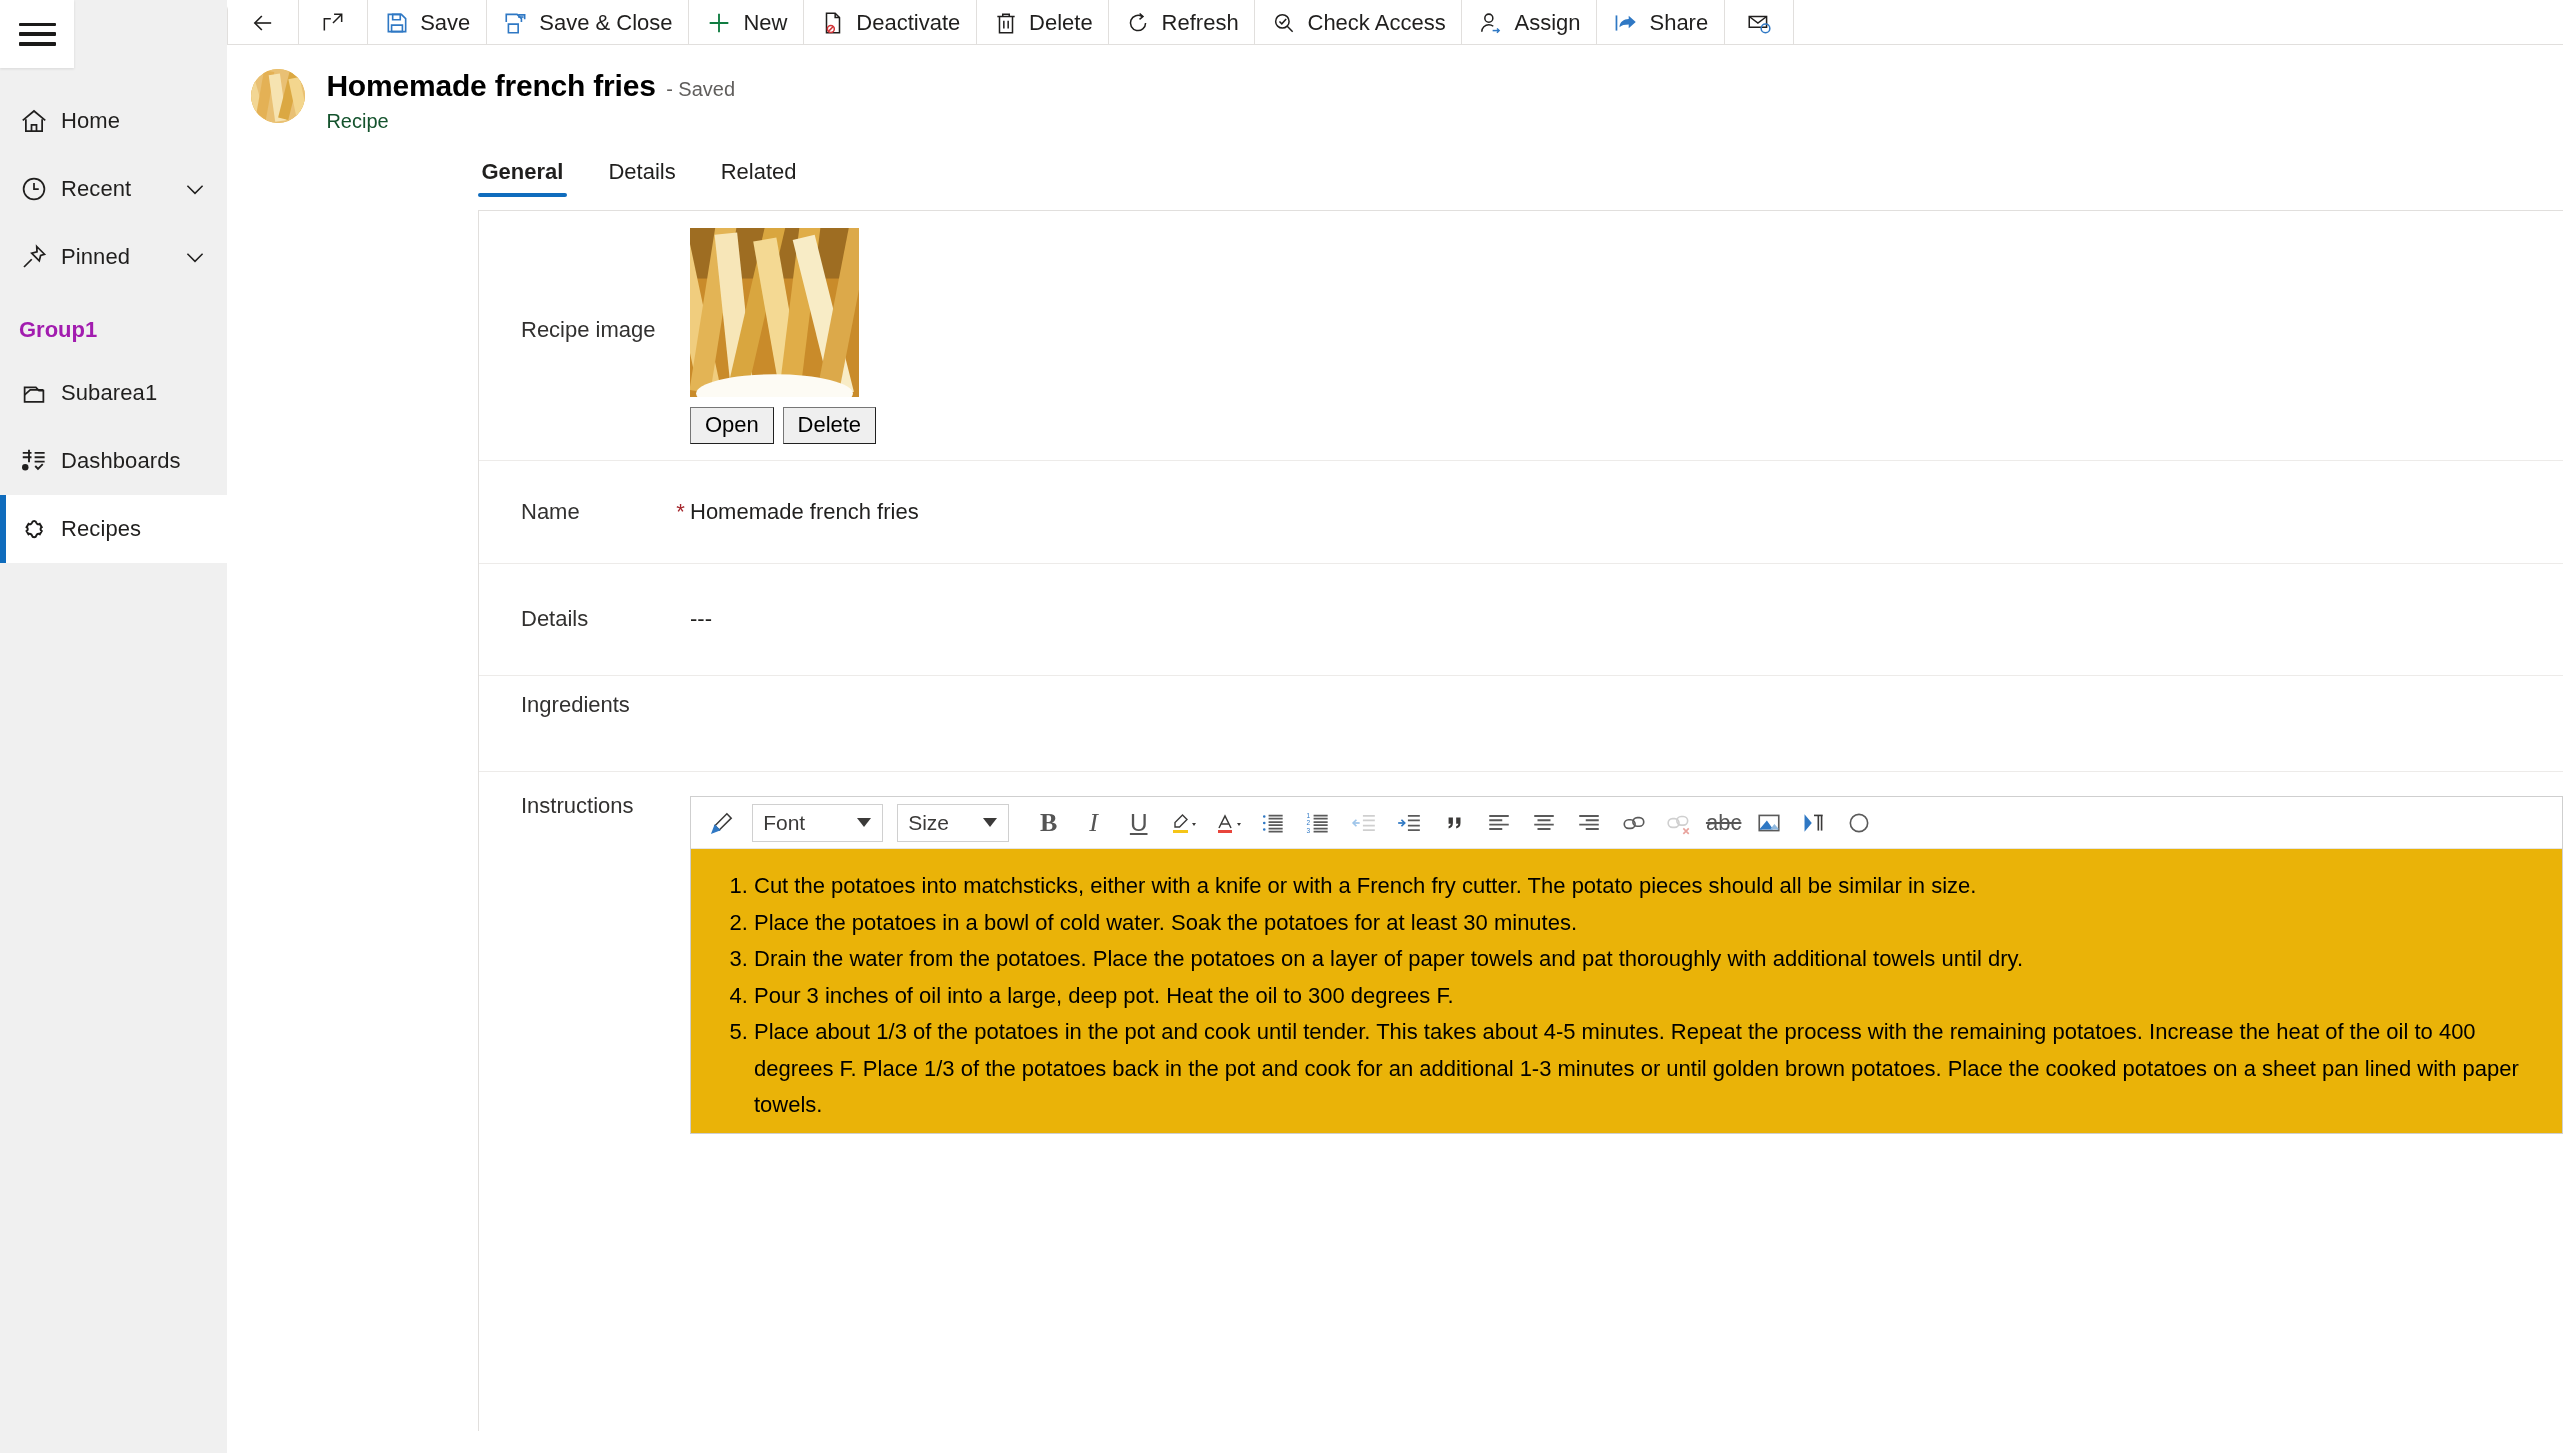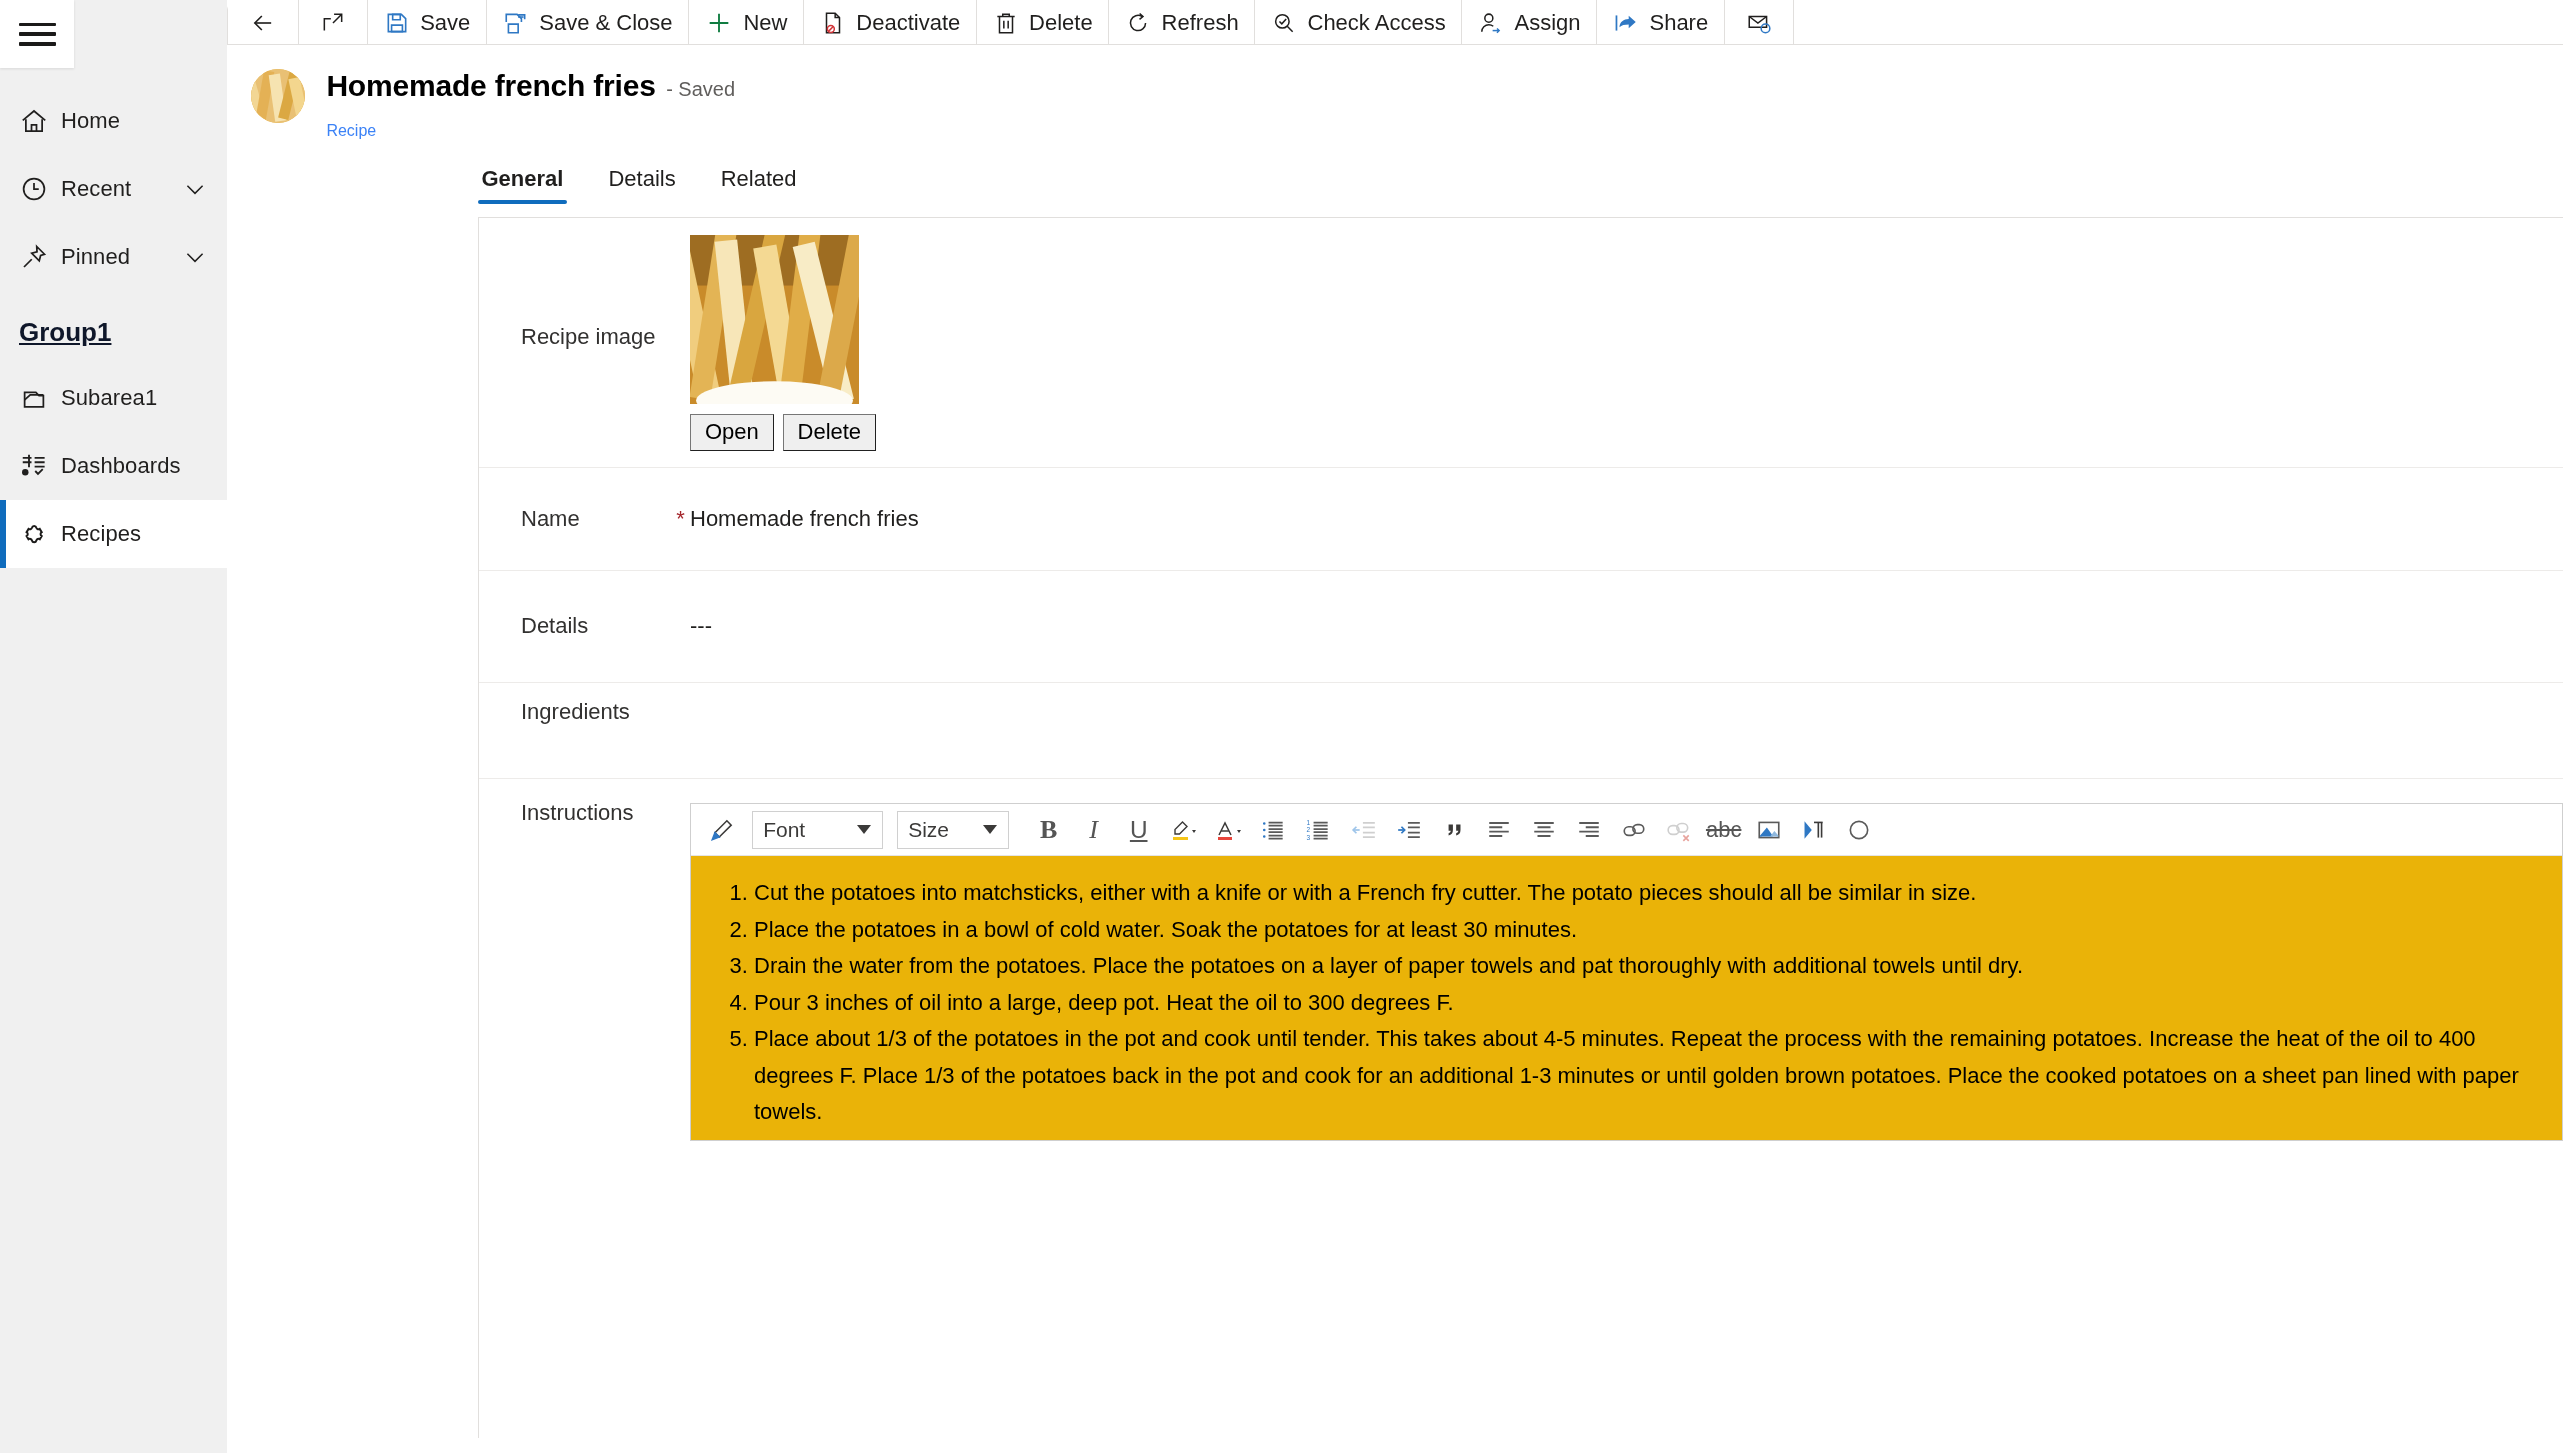--- a/index.html
+++ b/index.html
@@ -38,23 +38,22 @@
   }
   .nav-item .ico { width: 42px; flex: 0 0 42px; display:flex; align-items:center; justify-content:flex-start; }
   .nav-item .label { font-size: 22px; color: #201f1e; letter-spacing: 0.1px; }
   .nav-item .chev { position: absolute; right: 19px; top: 50%; transform: translateY(-50%); }
   .nav-item.selected { background: #ffffff; }
   .nav-item.selected::before {
     content: ""; position: absolute; left: 0; top: 0; bottom: 0;
     width: 6.1px; background: #0f6cbd;
   }
   .group-header {
-    font-size: 26px; font-weight: bold; color: #0f172a;
+    font-size: 22px; font-weight: bold; color: #a21caf;
     padding: 26px 0 15.7px 19px;
-    text-decoration: underline;
   }
   svg { display:block; }
 
   
   .main { flex: 1 1 auto; height: 1453px; background: #ffffff; position: relative; overflow: hidden; border-radius: 11px; }
 
   
   .cmdbar {
     height: 45px; display: flex; align-items: stretch;
     background: #ffffff;
@@ -79,21 +78,21 @@
     width: 54px; height: 54px; border-radius: 50%;
     flex: 0 0 54px;
     overflow: hidden;
     background: #e8b64c;
     position: relative;
   }
   .rec-titlewrap { padding-left: 21px; }
   .rec-title-line { display: flex; align-items: baseline; }
   .rec-title { font-size: 30px; font-weight: bold; color: #000; letter-spacing: -0.2px; }
   .rec-saved { font-size: 20px; color: #605e5c; margin-left: 10.5px; }
-  .rec-sub { font-size: 16px; color: #3b82f6; margin-top: 19px; }
+  .rec-sub { font-size: 20px; color: #14532d; margin-top: 7px; }
 
   
   .tabs { display: flex; align-items: flex-end; padding-left: 251px; margin-top: 19px; height: 45px; }
   .tab {
     font-size: 22px; color: #201f1e;
     padding: 0 3.5px 12.2px 3.5px; margin-right: 38px;
     position: relative; cursor: pointer;
   }
   .tab.active { font-weight: bold; }
   .tab.active::after {

